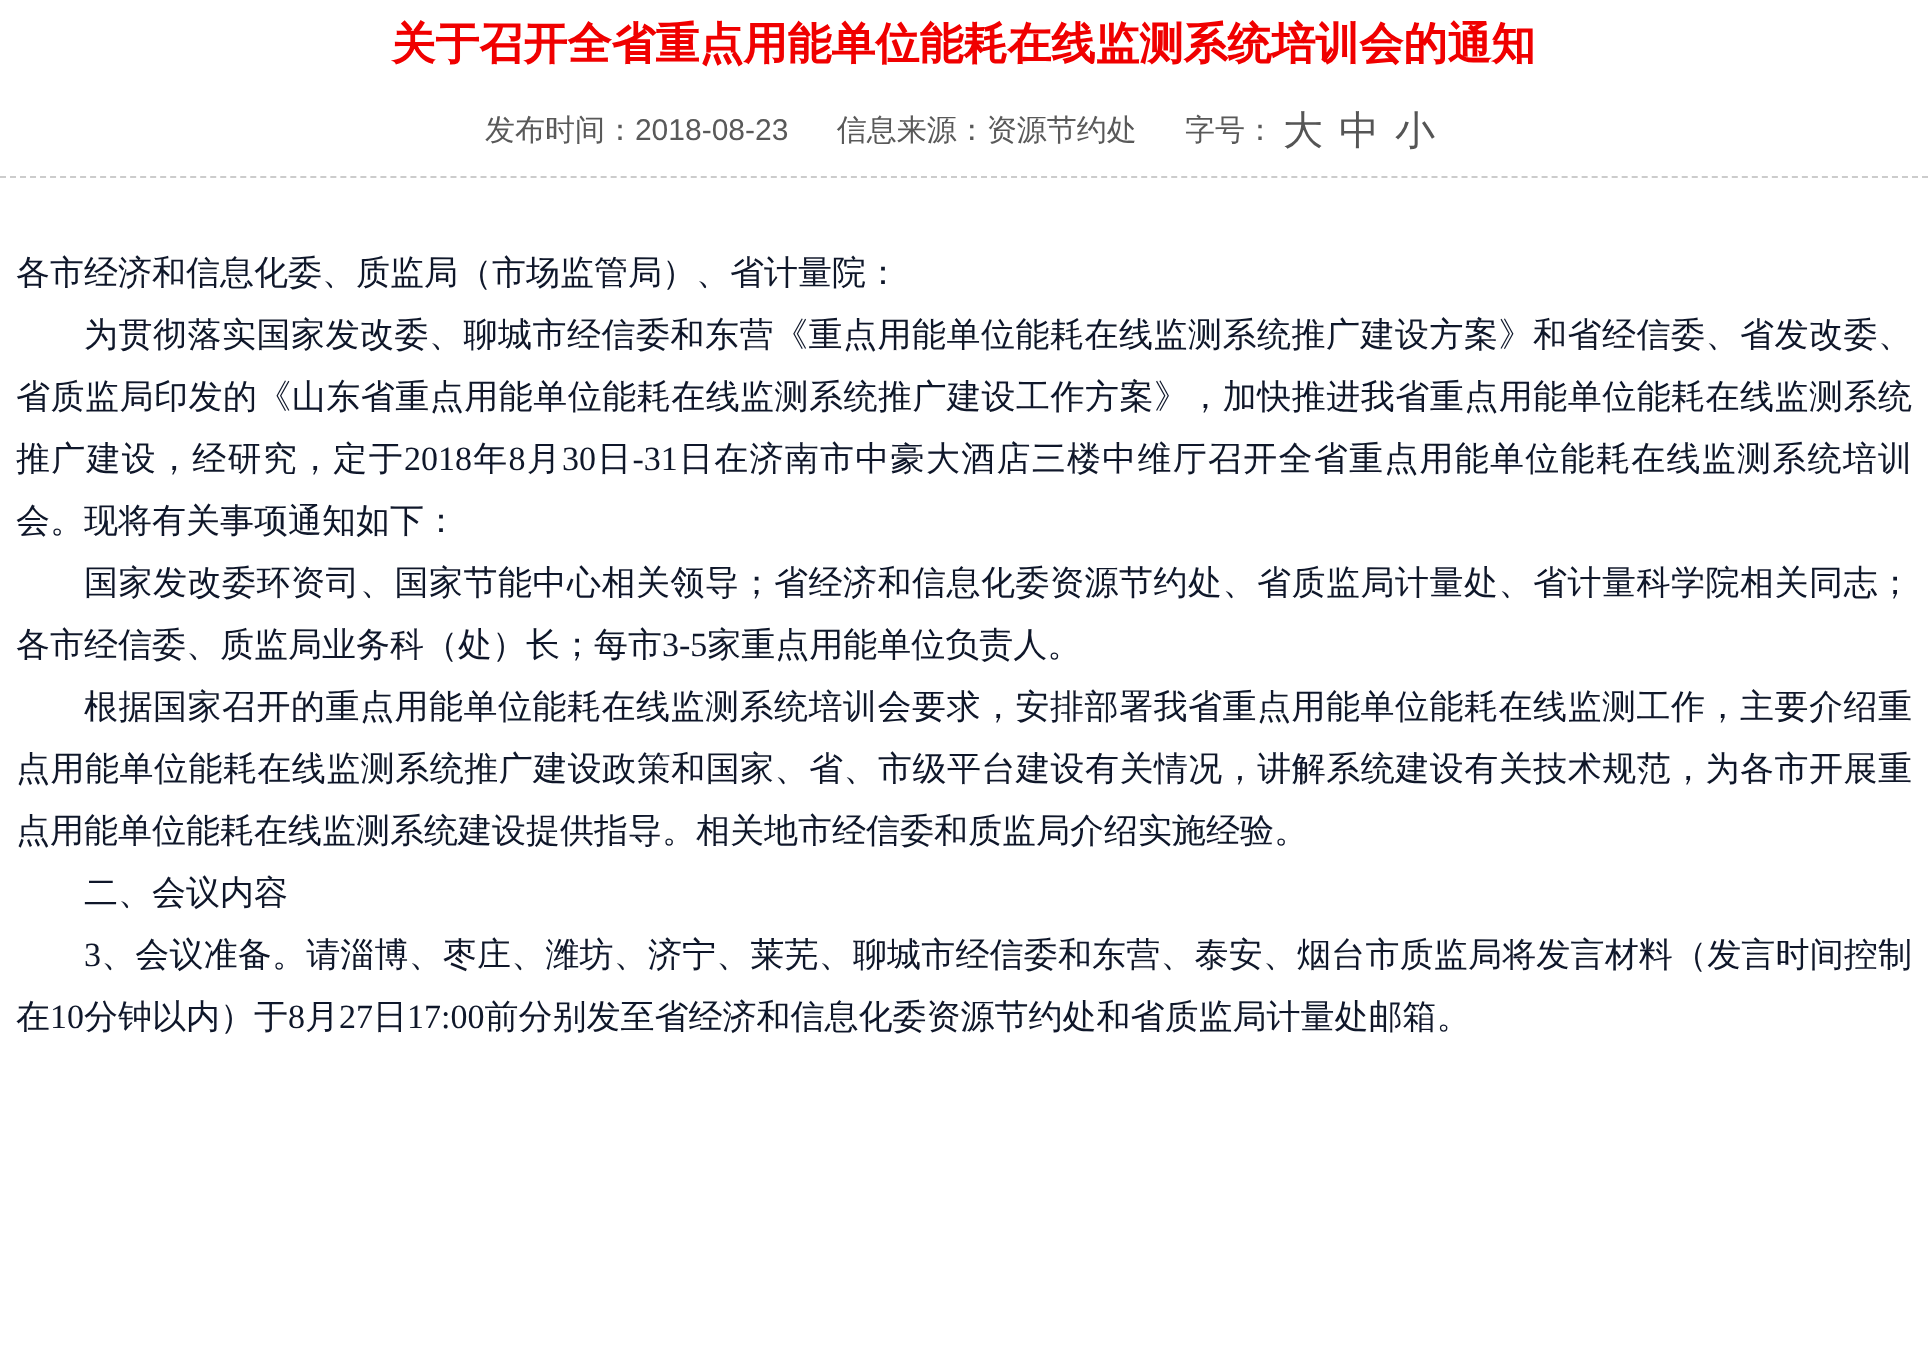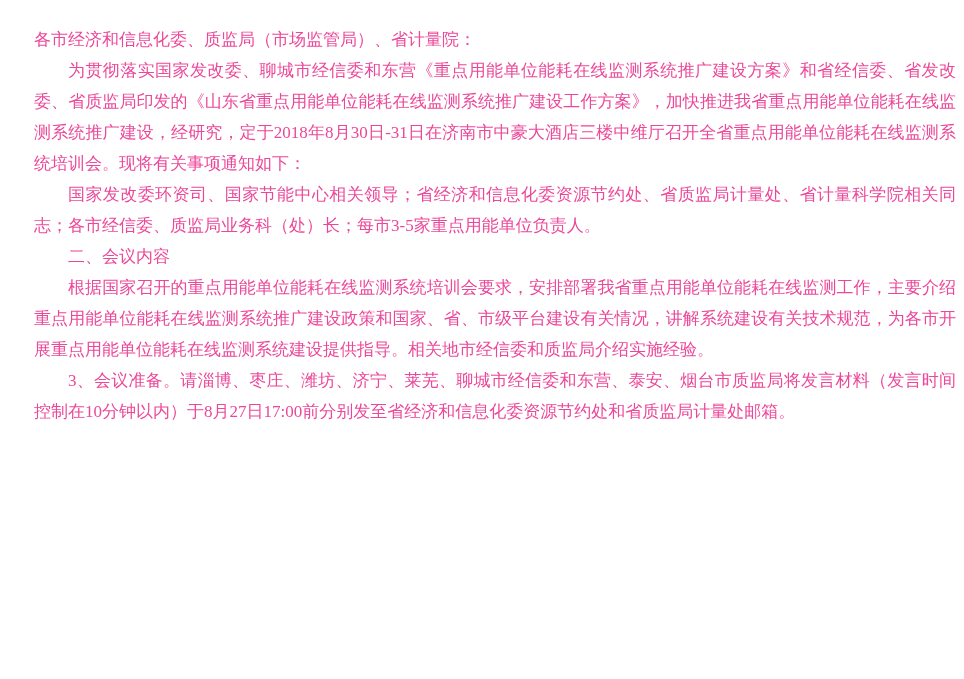--- a/index.html
+++ b/index.html
@@ -54,23 +54,40 @@
     text-align: justify;
   }
   .article-body p.para { margin: 0; }
   .article-body p.para.indent { text-indent: 2em; }
 </style>
 </head>
 <body>
 
 <div class="page">
 
+  <div class="page-header">
+    <h1 class="page-title" style="color: rgb(240, 0, 0);">关于召开全省重点用能单位能耗在线监测系统培训会的通知</h1>
 
-  <div class="article-body" style="color: #ec4899; margin-left: 26px;">
+    <div class="meta-line">
+      <span class="meta-item">
+        <span class="meta-label">发布时间：</span><span class="meta-value">2018-08-23</span>
+      </span>
+      <span class="meta-item">
+        <span class="meta-label">信息来源：</span><span class="meta-value">资源节约处</span>
+      </span>
+      <span class="meta-item">
+        <span class="meta-label">字号：</span><span class="size-option">大</span><span class="size-option">中</span><span class="size-option">小</span>
+      </span>
+    </div>
+
+    <hr class="content-divider" style="border-top-color: rgb(204, 204, 204);">
+  </div>
+
+  <div class="article-body" style="color: #0f172a;">
       <p class="para">各市经济和信息化委、质监局（市场监管局）、省计量院：</p>
       <p class="para indent">为贯彻落实国家发改委、聊城市经信委和东营《重点用能单位能耗在线监测系统推广建设方案》和省经信委、省发改委、省质监局印发的《山东省重点用能单位能耗在线监测系统推广建设工作方案》，加快推进我省重点用能单位能耗在线监测系统推广建设，经研究，定于2018年8月30日-31日在济南市中豪大酒店三楼中维厅召开全省重点用能单位能耗在线监测系统培训会。现将有关事项通知如下：</p>
       <p class="para indent">国家发改委环资司、国家节能中心相关领导；省经济和信息化委资源节约处、省质监局计量处、省计量科学院相关同志；各市经信委、质监局业务科（处）长；每市3-5家重点用能单位负责人。</p>
+      <p class="para indent">根据国家召开的重点用能单位能耗在线监测系统培训会要求，安排部署我省重点用能单位能耗在线监测工作，主要介绍重点用能单位能耗在线监测系统推广建设政策和国家、省、市级平台建设有关情况，讲解系统建设有关技术规范，为各市开展重点用能单位能耗在线监测系统建设提供指导。相关地市经信委和质监局介绍实施经验。</p>
       <p class="para indent">二、会议内容</p>
-      <p class="para indent">根据国家召开的重点用能单位能耗在线监测系统培训会要求，安排部署我省重点用能单位能耗在线监测工作，主要介绍重点用能单位能耗在线监测系统推广建设政策和国家、省、市级平台建设有关情况，讲解系统建设有关技术规范，为各市开展重点用能单位能耗在线监测系统建设提供指导。相关地市经信委和质监局介绍实施经验。</p>
       <p class="para indent">3、会议准备。请淄博、枣庄、潍坊、济宁、莱芜、聊城市经信委和东营、泰安、烟台市质监局将发言材料（发言时间控制在10分钟以内）于8月27日17:00前分别发至省经济和信息化委资源节约处和省质监局计量处邮箱。</p>
     </div>
 
 </div>
 
 </body></html>

